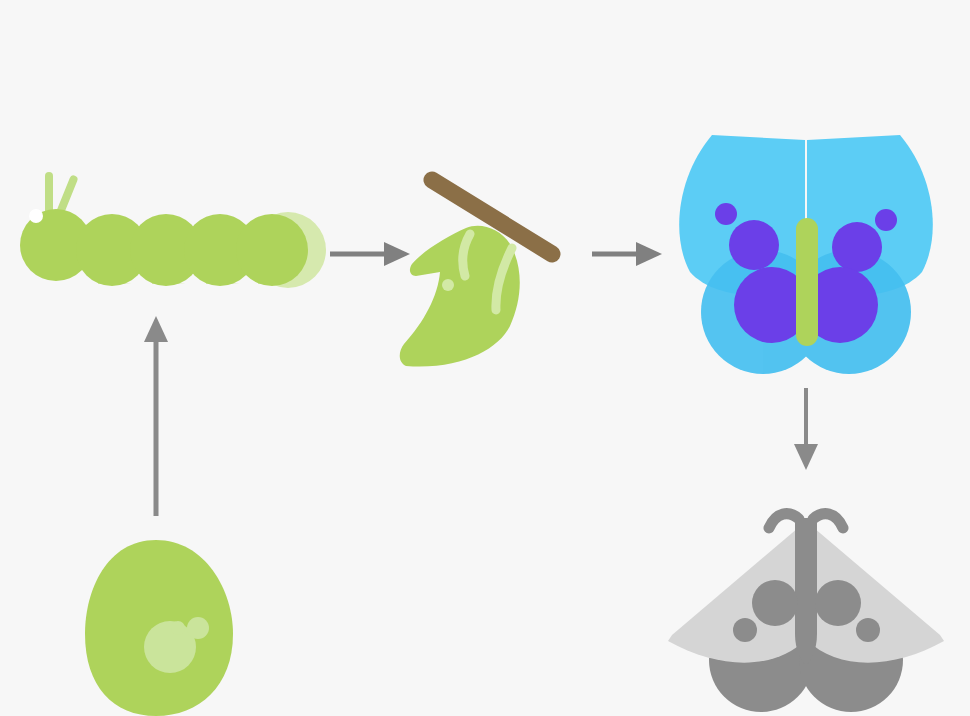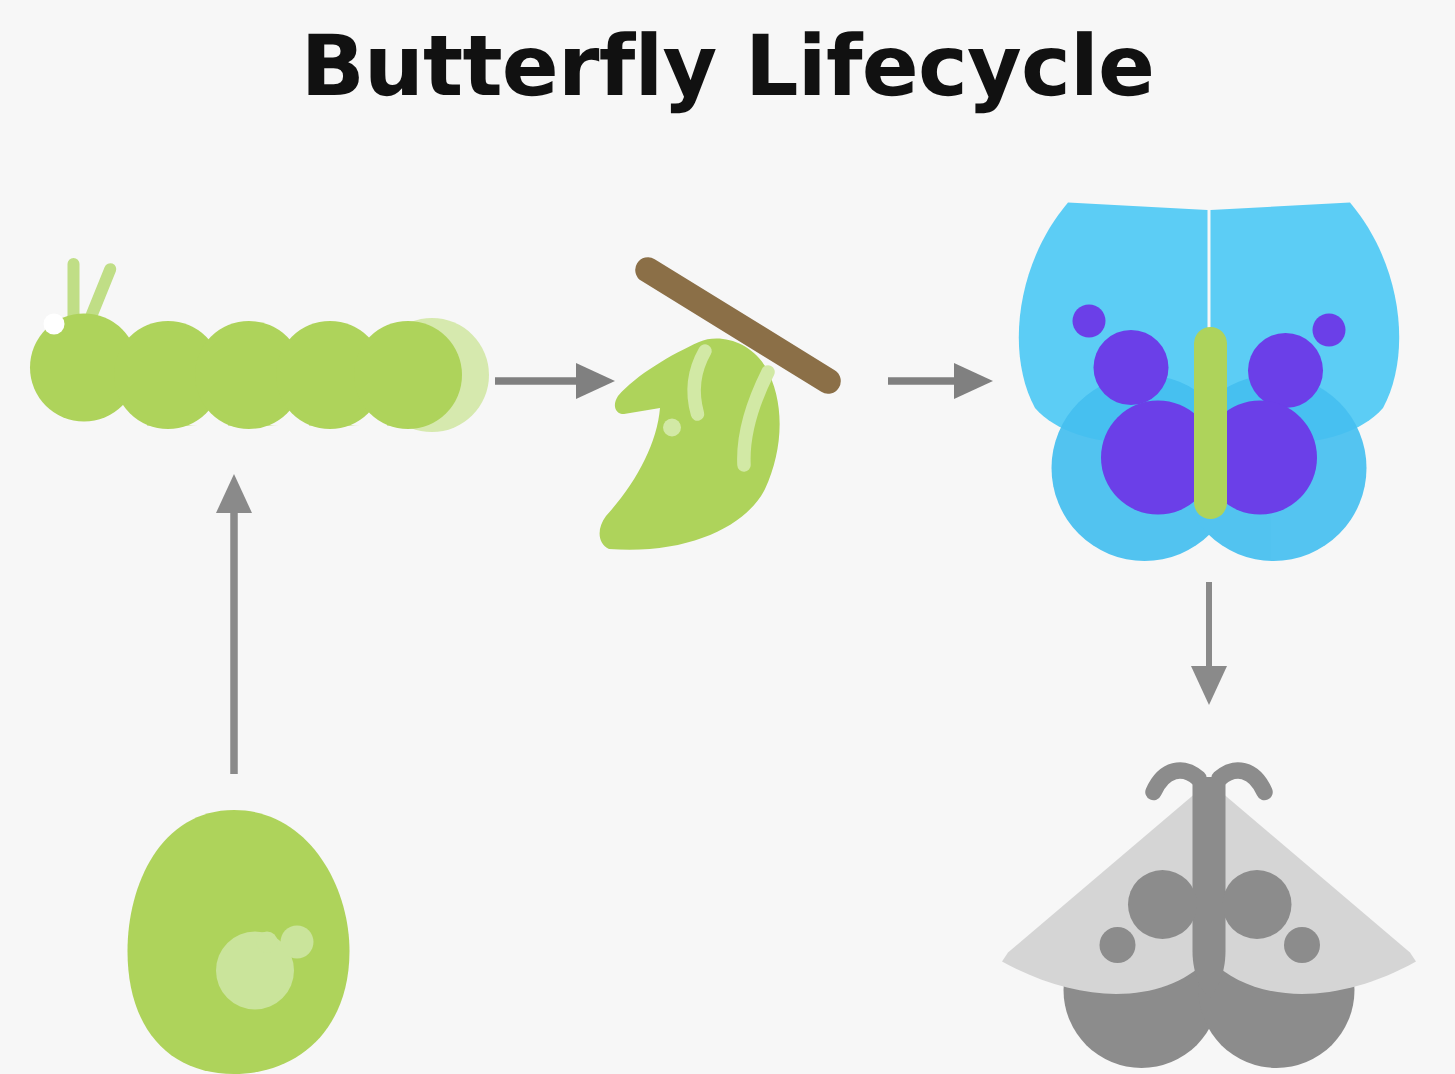--- a/index.html
+++ b/index.html
@@ -39,21 +39,20 @@
     width: 970px;
     height: 716px;
   }
   .stage-group { cursor: default; }
 </style>
 </head>
 <body style="background: rgb(247, 247, 247);">
 
 <div id="stage">
 
-  <div id="diagram-title">Butterfly Lifecycle</div>
 
   <svg class="layer" viewBox="0 0 970 716">
 
     <g>
       <line x1="330" y1="254" x2="388" y2="254" stroke="#808080" stroke-width="5"></line>
       <polygon points="384,242 410,254 384,266" fill="#808080"></polygon>
     </g>
 
     <g>
       <line x1="592" y1="254" x2="640" y2="254" stroke="#808080" stroke-width="5"></line>

